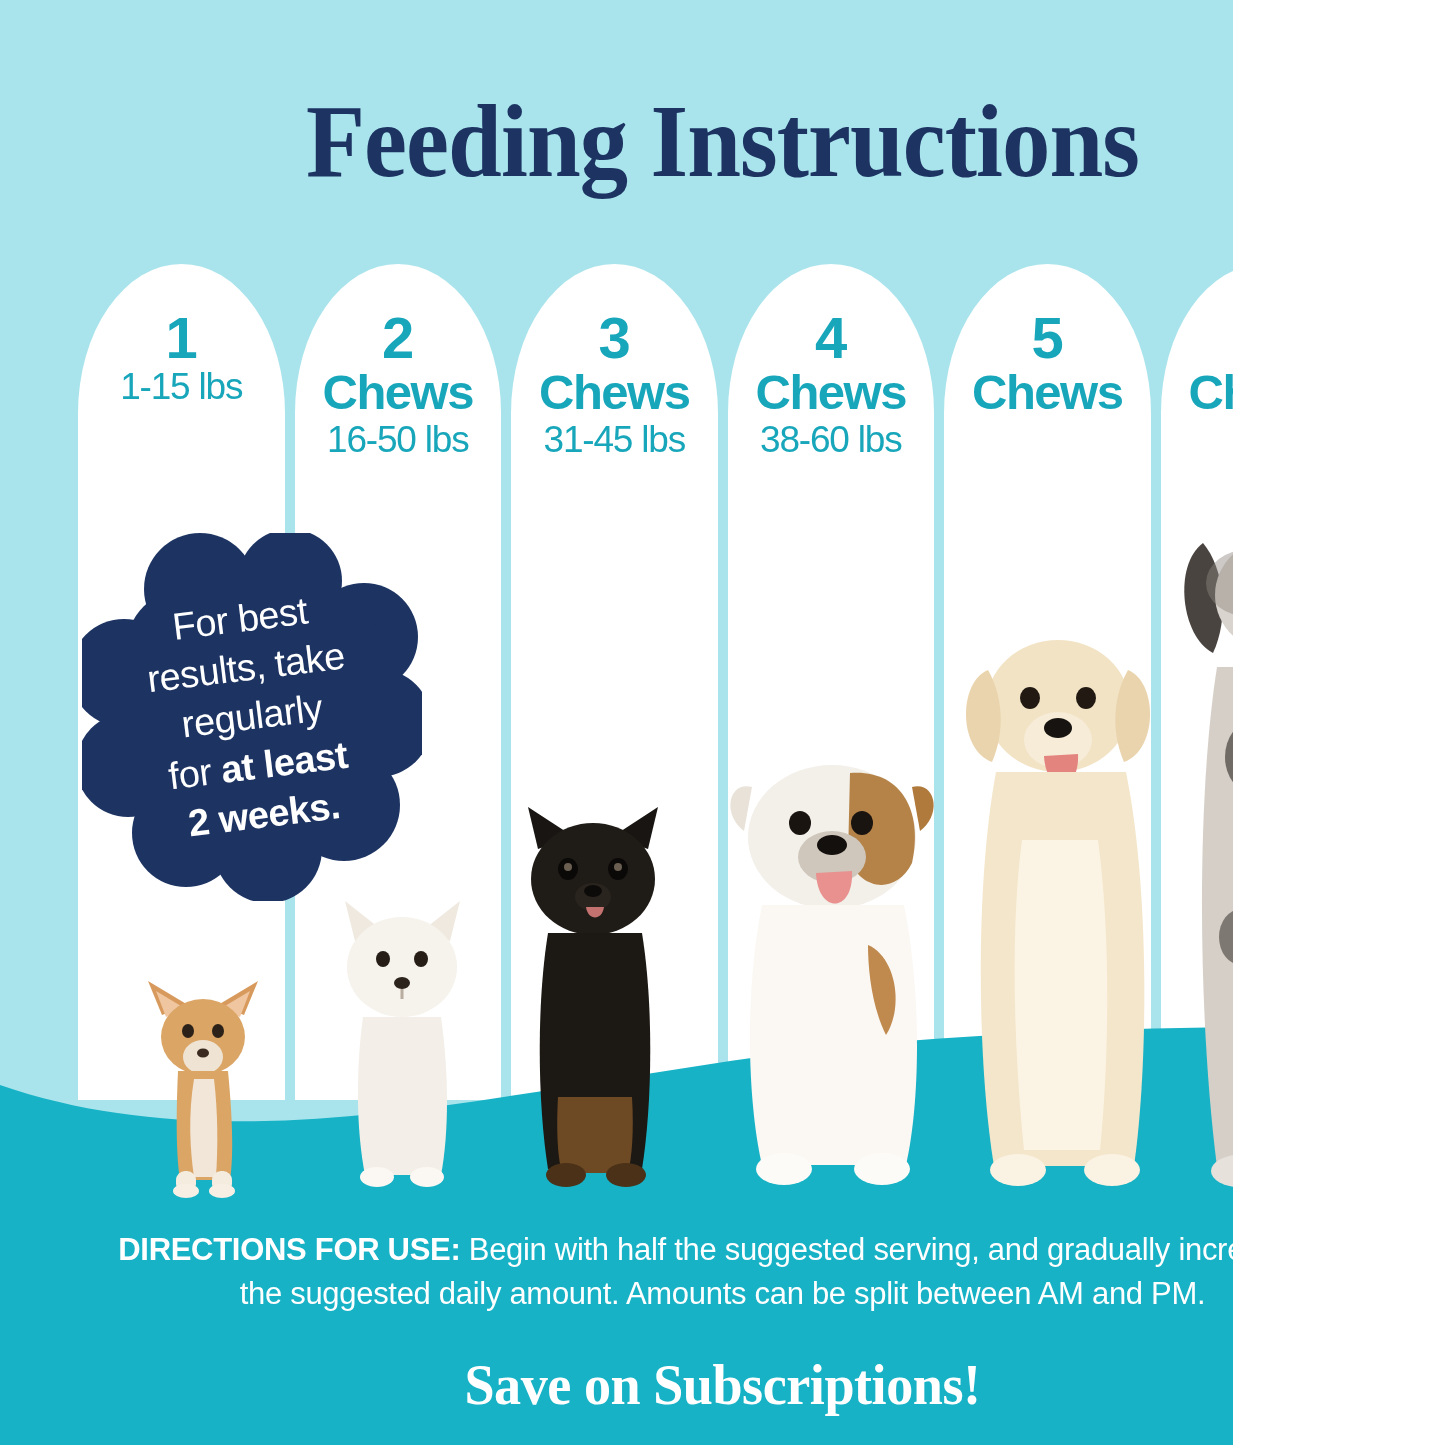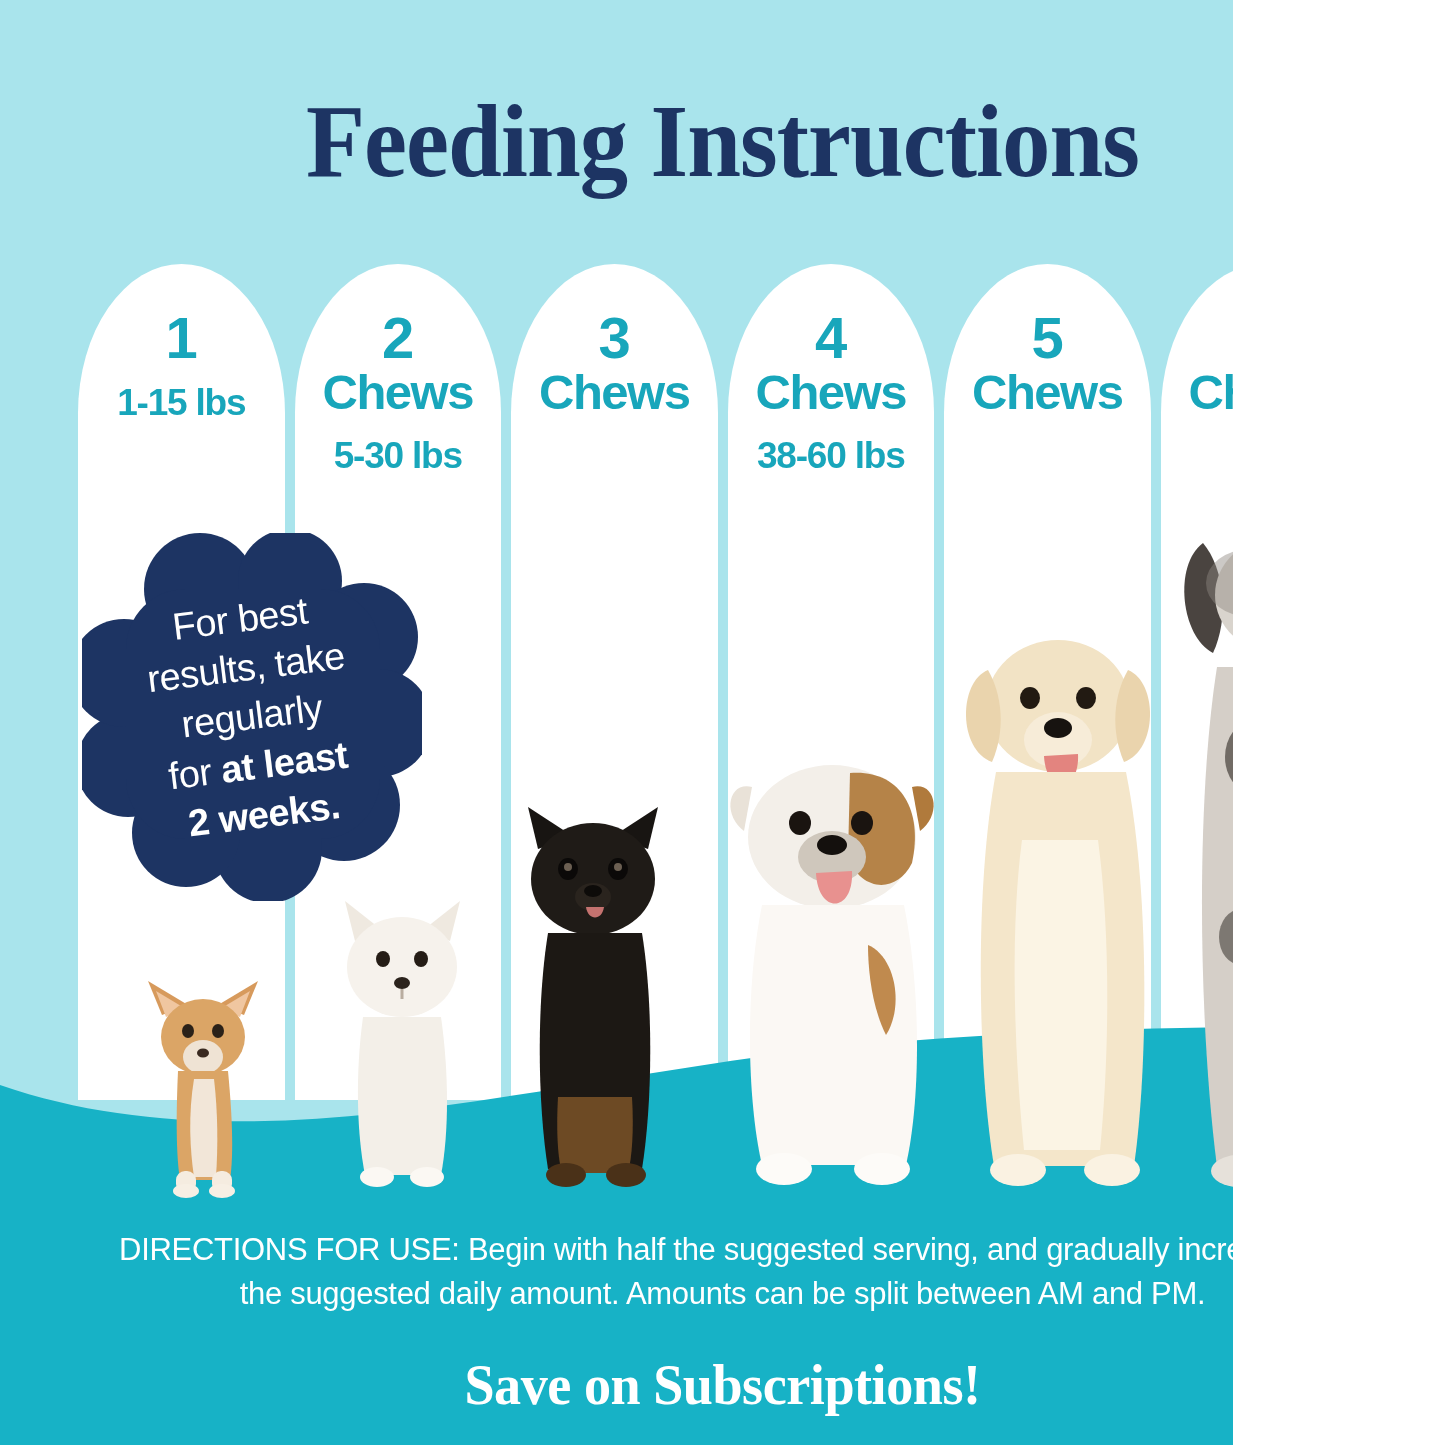--- a/index.html
+++ b/index.html
@@ -52,23 +52,22 @@
     line-height: 0.96;
     letter-spacing: -1px;
   }
   .card-chews {
     font-size: 49px;
     font-weight: 700;
     line-height: 1.08;
     letter-spacing: -1.5px;
   }
   .card-weight {
-    margin-top: 16px;
     font-size: 37px;
-    font-weight: 700;
+    font-weight: 400;
     letter-spacing: -1.2px;
   }
 
   
   #wave {
     position: absolute;
     left: 0; bottom: 0;
     width: 1445px; height: 460px;
     overflow: hidden;
   }
@@ -107,21 +106,21 @@
   #directions {
     position: absolute;
     left: 95px; top: 1228px;
     width: 1255px;
     text-align: center;
     color: #ffffff;
     font-size: 31px;
     line-height: 1.42;
     letter-spacing: -0.3px;
   }
-  #directions b { font-weight: 400; }
+  #directions b { font-weight: 700; }
   #save {
     position: absolute;
     left: 0; top: 1352px;
     width: 1445px;
     text-align: center;
     color: #ffffff;
     font-family: "Liberation Serif", serif;
     font-weight: 700;
     font-size: 57px;
     letter-spacing: -0.5px;
@@ -138,26 +137,27 @@
   <div id="cards">
 
     <div class="card">
       <div class="card-num">1</div>
       <div class="card-weight">1-15 lbs</div>
     </div>
 
     <div class="card">
       <div class="card-num">2</div>
       <div class="card-chews">Chews</div>
-      <div class="card-weight">5-30 lbs</div>
+      <div class="card-weight">16-50 lbs</div>
     </div>
 
     <div class="card">
       <div class="card-num">3</div>
       <div class="card-chews">Chews</div>
+      <div class="card-weight">31-45 lbs</div>
     </div>
 
     <div class="card">
       <div class="card-num">4</div>
       <div class="card-chews">Chews</div>
       <div class="card-weight">38-60 lbs</div>
     </div>
 
     <div class="card">
       <div class="card-num">5</div>

